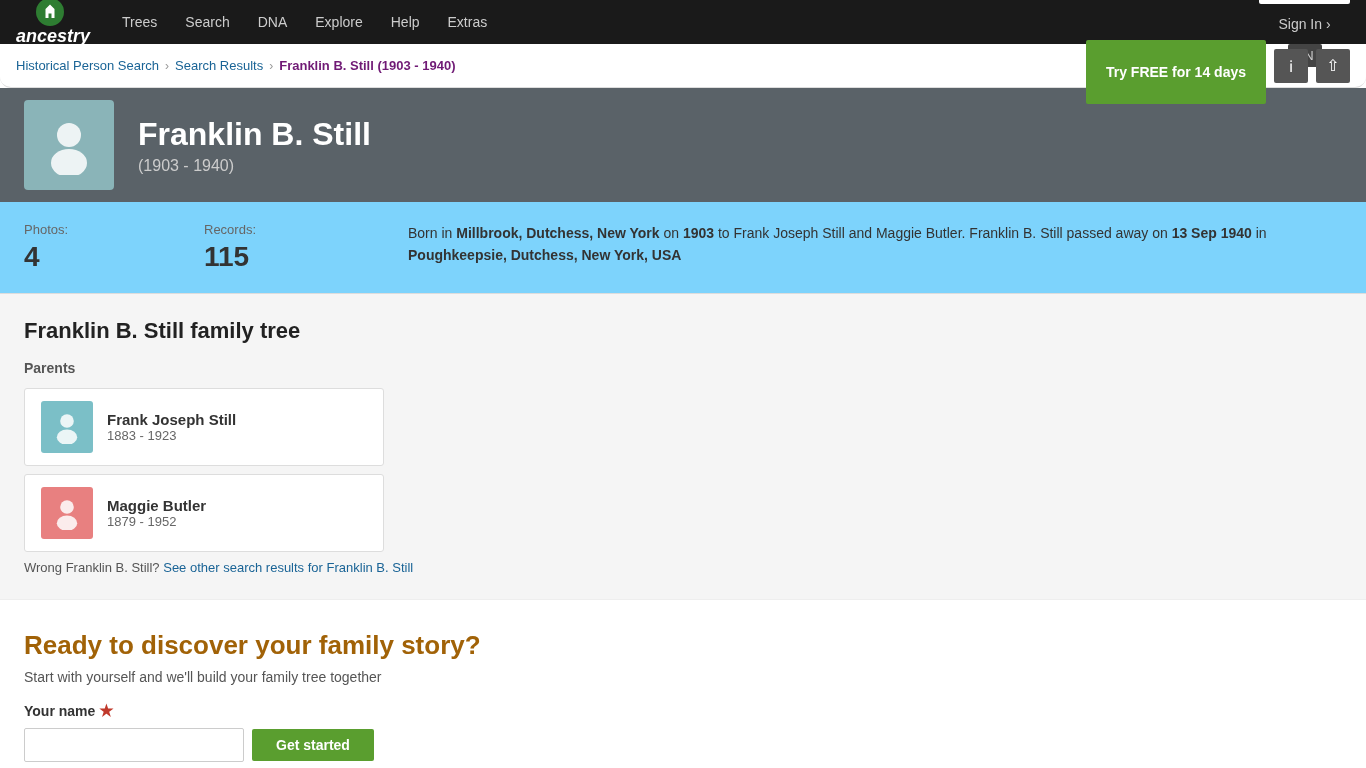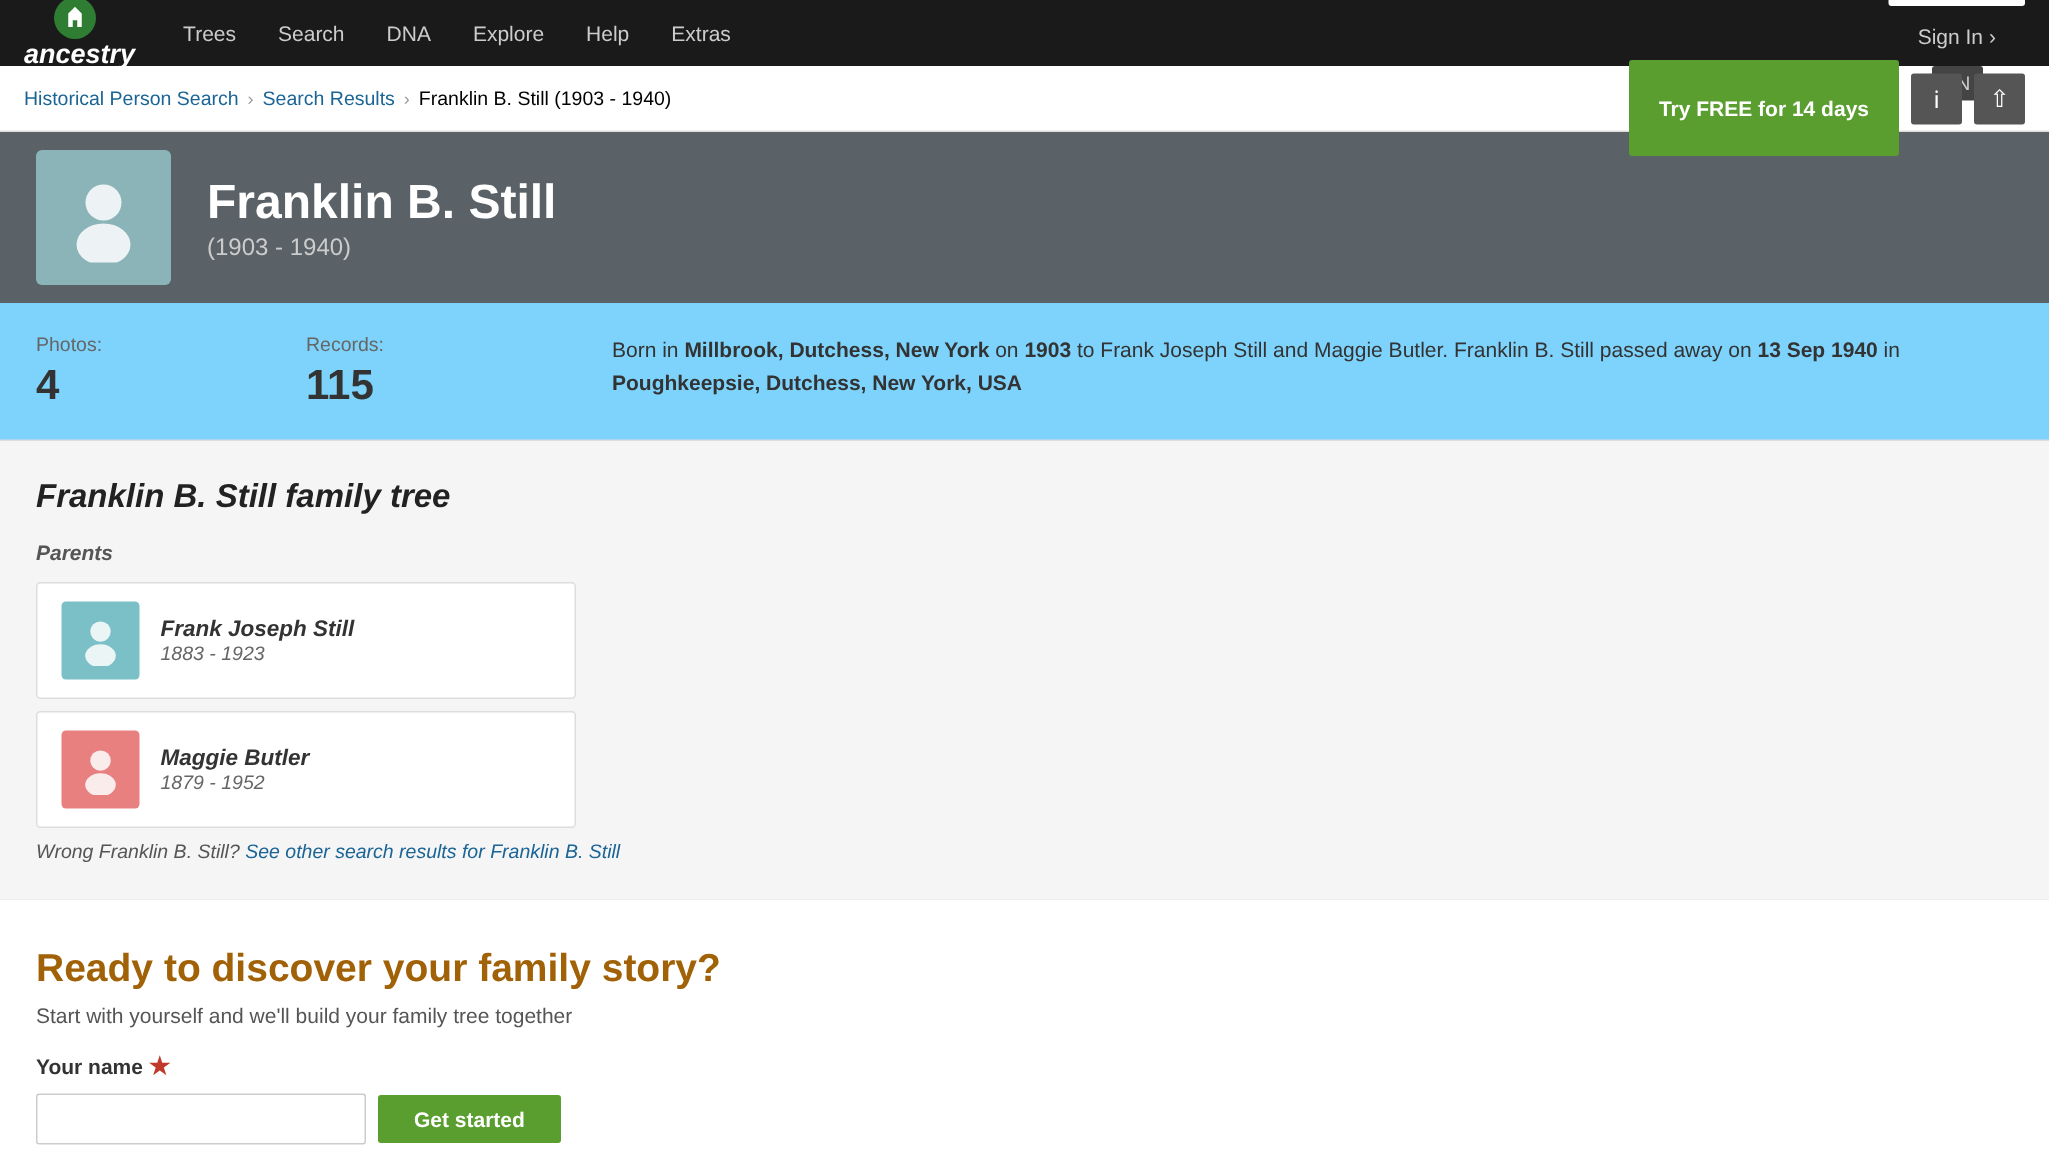--- a/index.html
+++ b/index.html
@@ -87,39 +87,40 @@
 
     
     .breadcrumb-bar {
       background: #fff;
       border-bottom: 1px solid #ddd;
       padding: 0 16px;
       height: 44px;
       display: flex;
       align-items: center;
       justify-content: space-between;
+      border-radius: 11px;
     }
     .breadcrumb {
       display: flex;
       align-items: center;
       gap: 6px;
       font-size: 13px;
     }
     .breadcrumb-link {
       color: #1a6496;
       cursor: pointer;
       text-decoration: none;
     }
     .breadcrumb-sep {
       color: #999;
       font-size: 12px;
     }
     .breadcrumb-current {
-      color: #000000;
-      font-weight: normal;
+      color: #701a75;
+      font-weight: bold;
     }
     .breadcrumb-actions {
       display: flex;
       align-items: center;
       gap: 8px;
     }
     .try-free-btn {
       background: #5a9e2f;
       color: #fff;
       border: none;
@@ -201,21 +202,20 @@
       line-height: 1.6;
       color: #333;
       padding-left: 24px;
     }
     .bio-text b { font-weight: bold; }
 
     
     .section {
       background: #f5f5f5;
       padding: 24px 24px;
-      font-style: italic;
     }
     .section-title {
       font-size: 22px;
       font-weight: bold;
       color: #222;
       margin-bottom: 16px;
     }
     .section-subtitle {
       font-size: 14px;
       color: #555;

